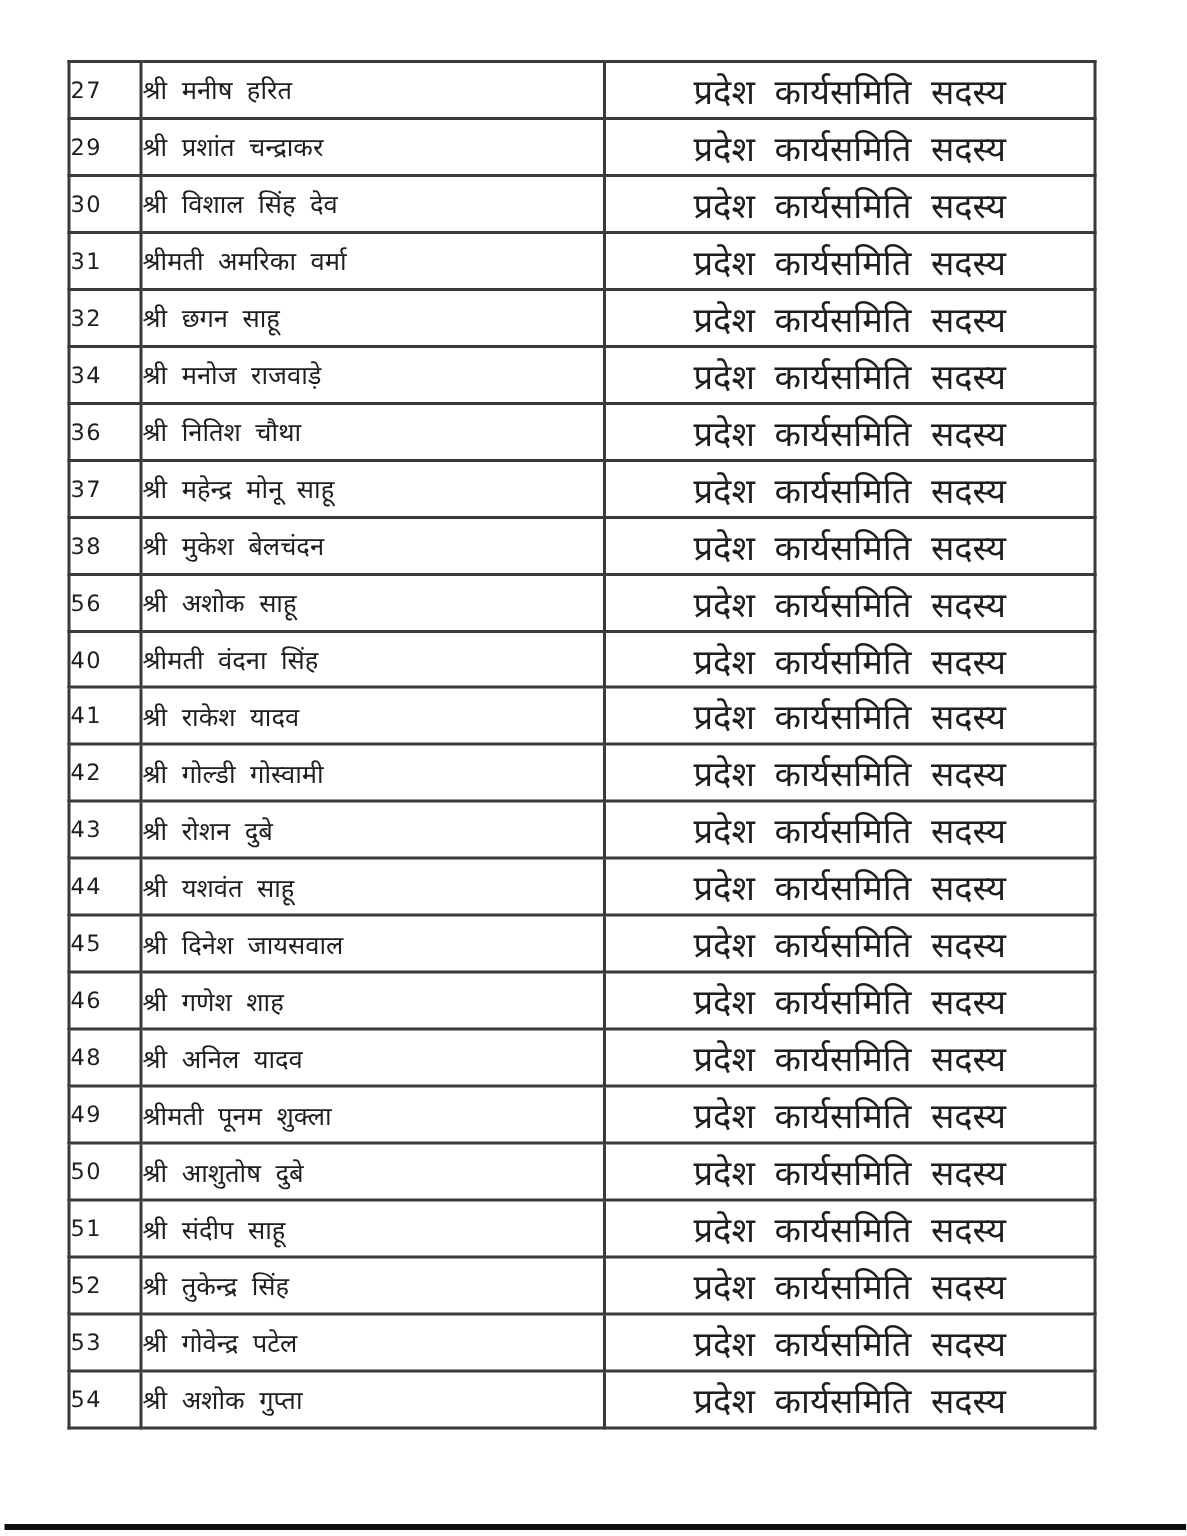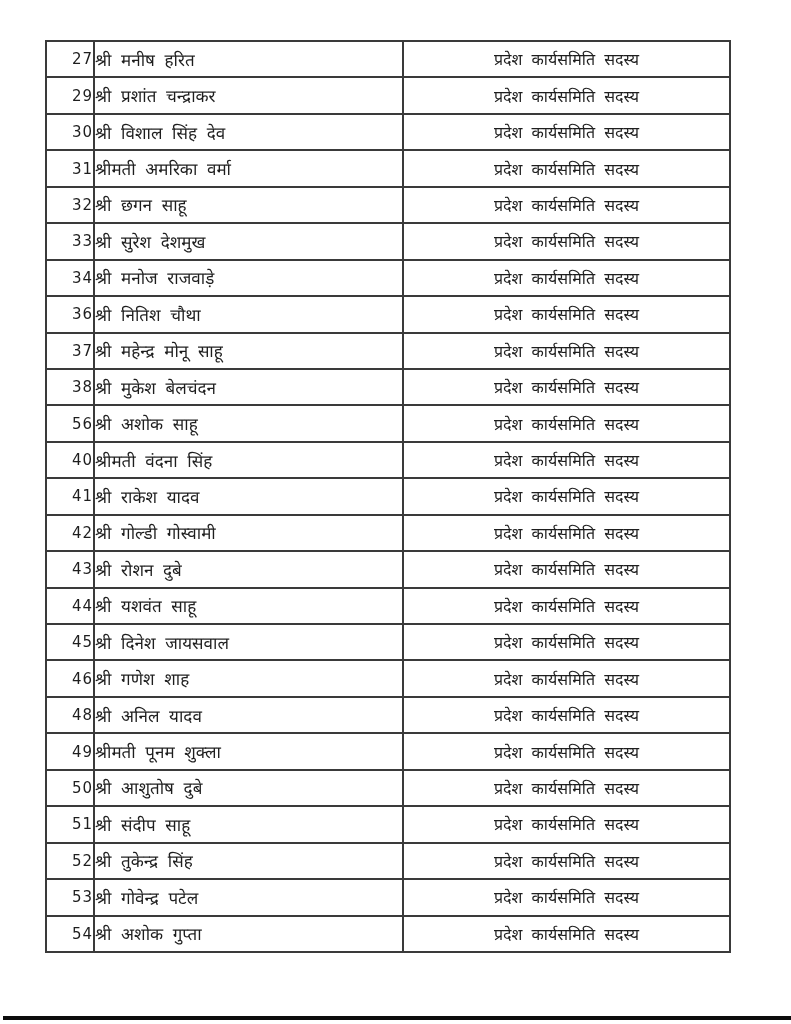--- a/index.html
+++ b/index.html
@@ -25,34 +25,34 @@
     table-layout: fixed;
   }
   table.members-table td {
     border: 2px solid #3a3a3a;
     padding: 0;
     color: #1e1e1e;
     overflow: hidden;
     white-space: nowrap;
   }
   td.c-no {
-    text-align: right;
+    text-align: left;
     font-size: 15px;
     letter-spacing: 1px;
   }
   td.c-name {
     text-align: left;
     padding-left: 6px;
     font-size: 17px;
     word-spacing: 0.25em;
     margin-top: 32px;
   }
   td.c-role {
     text-align: center;
-    font-size: 16px;
+    font-size: 23px;
     word-spacing: 0.25em;
   }
   .bottom-rule {
     position: absolute;
     left: 3px;
     top: 1016px;
     width: 788px;
     height: 4px;
     background: #0d0d0d;
   }
@@ -84,25 +84,20 @@
           <td class="c-role">प्रदेश कार्यसमिति सदस्य</td>
         </tr>
         <tr>
           <td class="c-no">31</td>
           <td class="c-name">श्रीमती अमरिका वर्मा</td>
           <td class="c-role">प्रदेश कार्यसमिति सदस्य</td>
         </tr>
         <tr>
           <td class="c-no">32</td>
           <td class="c-name">श्री छगन साहू</td>
-          <td class="c-role">प्रदेश कार्यसमिति सदस्य</td>
-        </tr>
-        <tr>
-          <td class="c-no">33</td>
-          <td class="c-name">श्री सुरेश देशमुख</td>
           <td class="c-role">प्रदेश कार्यसमिति सदस्य</td>
         </tr>
         <tr>
           <td class="c-no">34</td>
           <td class="c-name">श्री मनोज राजवाड़े</td>
           <td class="c-role">प्रदेश कार्यसमिति सदस्य</td>
         </tr>
         <tr>
           <td class="c-no">36</td>
           <td class="c-name">श्री नितिश चौथा</td>

